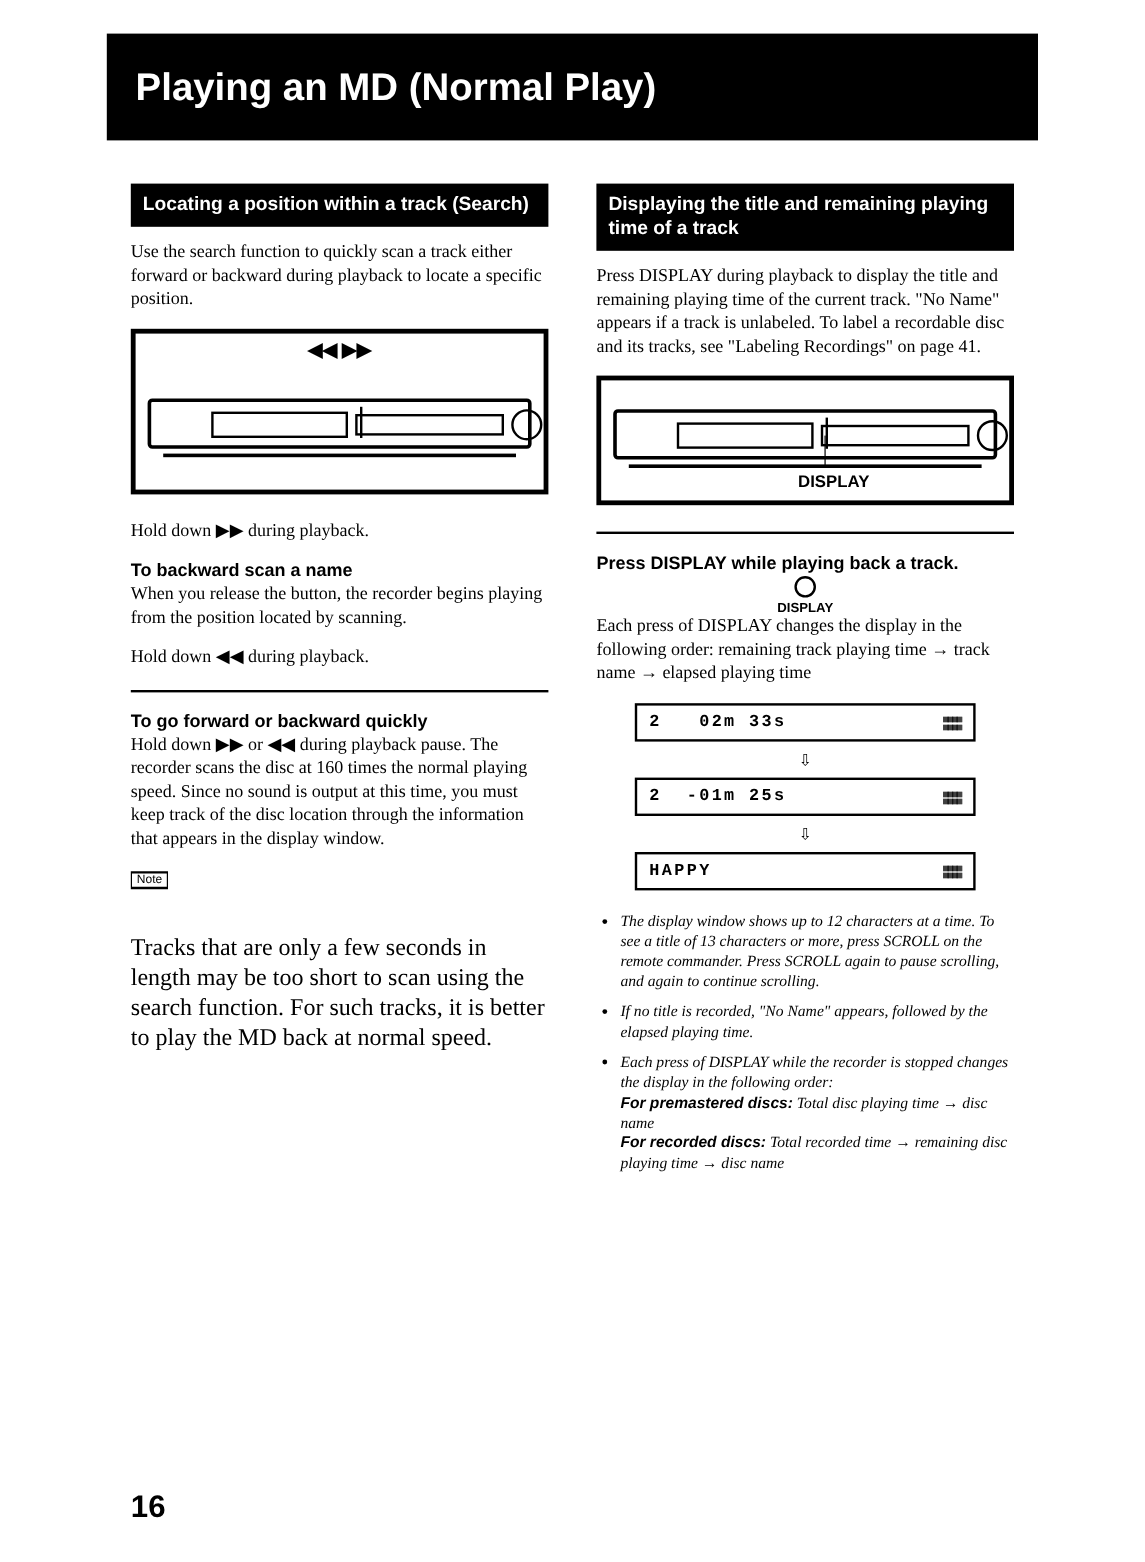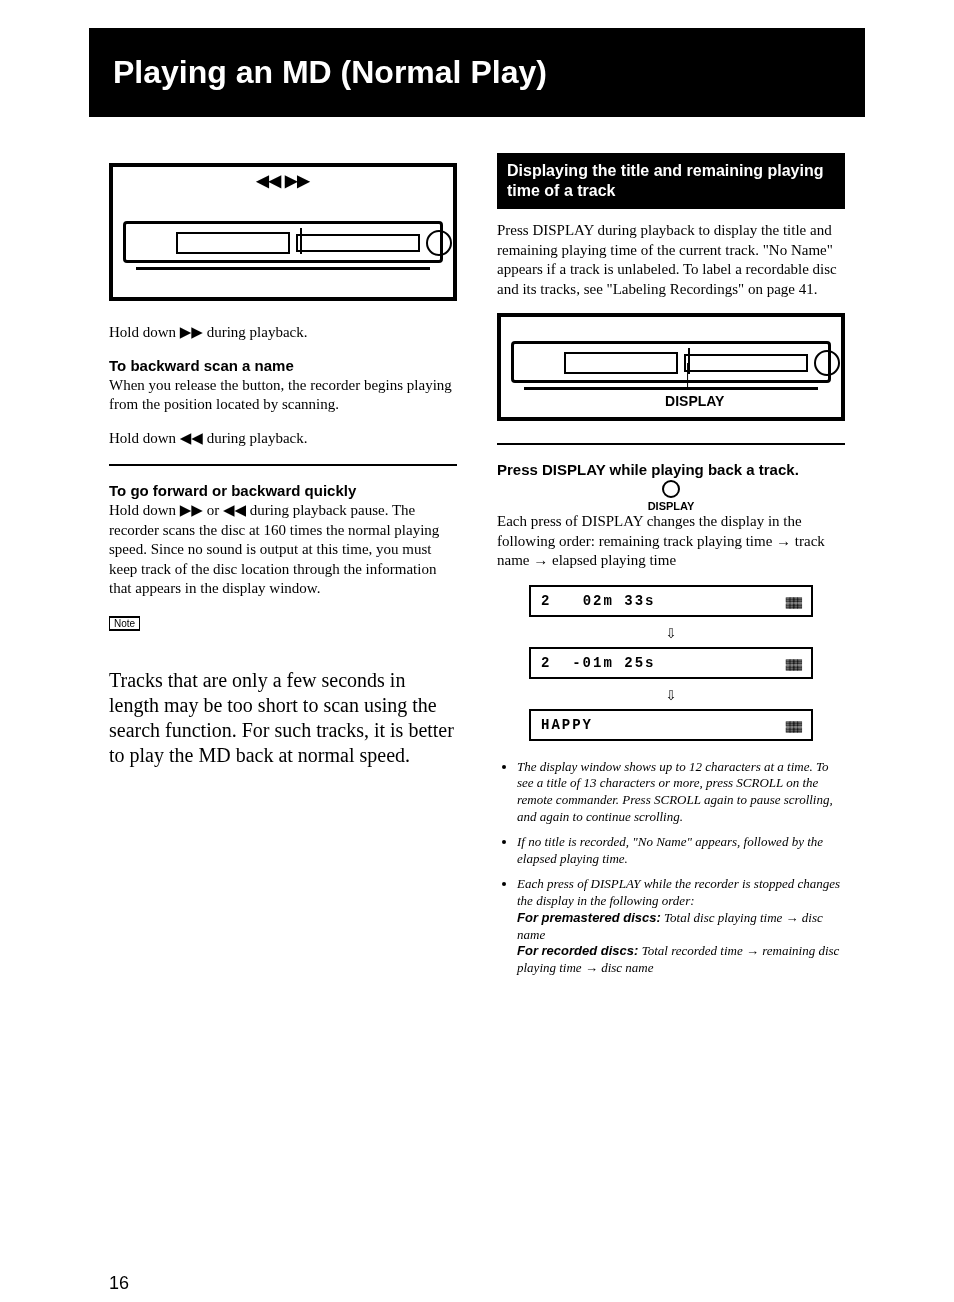--- a/index.html
+++ b/index.html
@@ -24,35 +24,37 @@
   .bold{font-weight:700;font-family:Arial,Helvetica,sans-serif;}
   .hr{border:none;border-top:2px solid #000;margin:16px 0;}
   .note-lbl{display:inline-block;font-family:Arial,Helvetica,sans-serif;font-weight:400;font-size:10px;border:1px solid #000;border-bottom:2px solid #000;border-top:2px solid #000;padding:0 4px;margin-bottom:4px;}
   .small{font-size:20px;line-height:1.25;margin-top:33px;}
   .display-flow{margin:12px 0 18px 0;font-family:"Courier New",monospace;}
   .display-flow .lcd{border:2px solid #000;padding:6px 10px;width:260px;margin:0 auto 4px auto;font-size:14px;letter-spacing:2px;font-weight:700;text-align:left;display:flex;justify-content:space-between;align-items:flex-end;}
   .display-flow .grid{font-size:8px;line-height:6px;letter-spacing:-1px;}
   .display-flow .down{text-align:center;font-size:18px;margin:4px 0;}
   ul.bullets{list-style:disc;padding-left:20px;margin:0;}
   ul.bullets li{font-size:13px;line-height:1.3;margin-bottom:8px;font-style:italic;}
-  .page-num{position:absolute;left:36px;bottom:8px;font-family:Arial,Helvetica,sans-serif;font-weight:400;font-size:18px;}
+  .page-num{position:absolute;left:36px;bottom:31px;font-family:Arial,Helvetica,sans-serif;font-weight:700;font-size:26px;}
   .display-btn{width:14px;height:14px;border:2px solid #000;border-radius:50%;display:inline-block;margin:0 auto;}
   .center{text-align:center;font-size:11px;font-family:Arial,Helvetica,sans-serif;font-weight:700;}
 </style>
 </head>
 <body>
 
 <div class="page">
   <div class="title-bar">
     <h1>Playing an MD (Normal Play)</h1>
   </div>
 
   <div class="cols">
 
     <div class="col">
+      <div class="section-head">Locating a position within a track (Search)</div>
+      <p>Use the search function to quickly scan a track either forward or backward during playback to locate a specific position.</p>
 
       <div class="device-box">
         <span class="arrow-lbl">◀◀ ▶▶</span>
         <div class="device">
           <div class="slot"></div>
             <div class="btns"></div>
             <div class="knob"></div>
             <div class="panel"></div>
         </div>
       </div>

